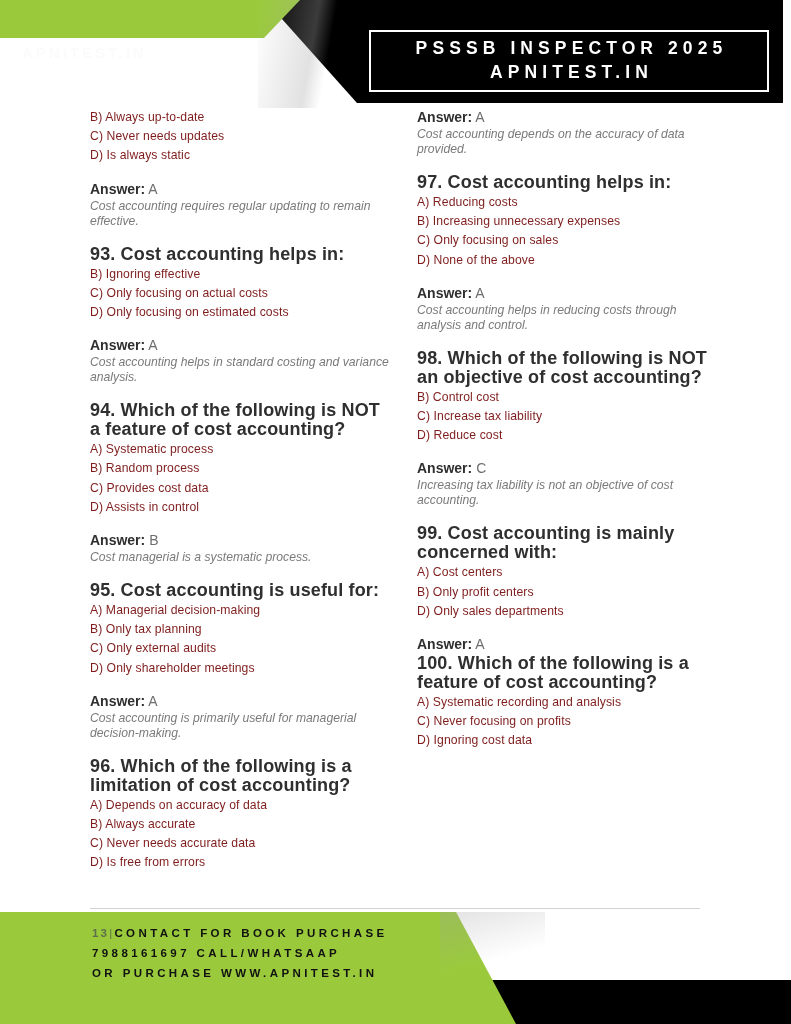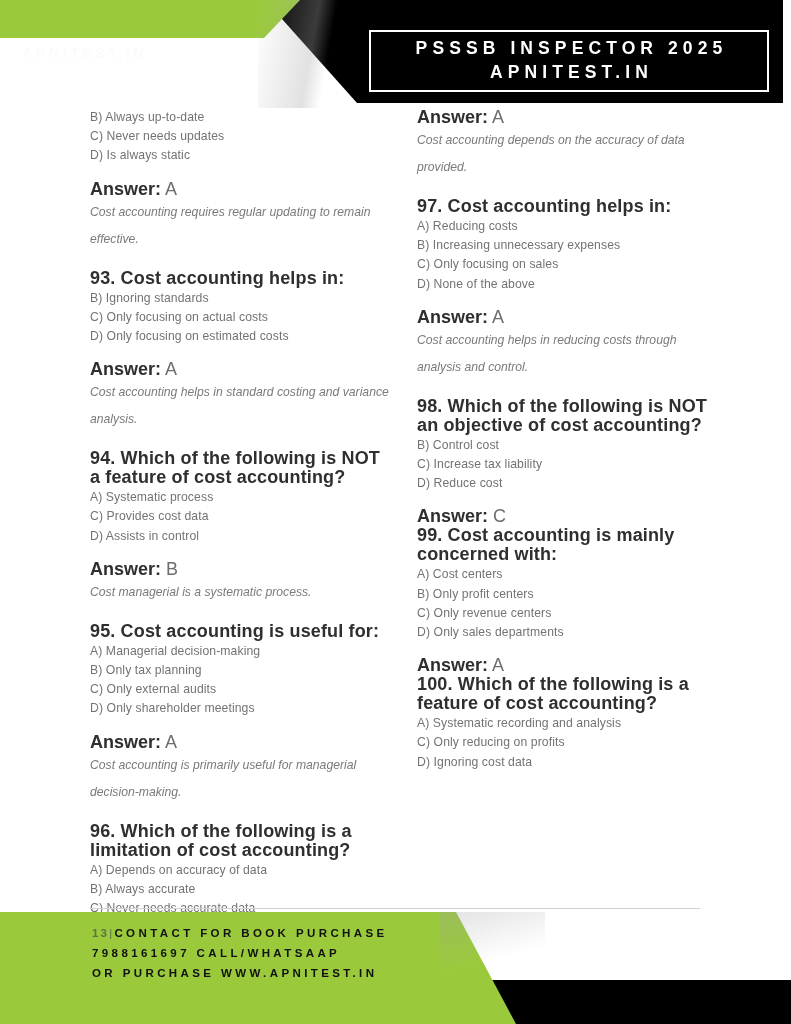--- a/index.html
+++ b/index.html
@@ -112,42 +112,42 @@
   .q-head {
     font-size: 18px;
     font-weight: bold;
     color: #2f2f2f;
     line-height: 19px;
     letter-spacing: 0.15px;
     margin: 0 0 1px 0;
   }
   .opt {
     font-size: 12.2px;
-    color: #737373;
+    color: #7f1d1d;
     line-height: 19.2px;
     letter-spacing: 0.1px;
     margin: 0;
     white-space: nowrap;
   }
   .ans-line {
-    font-size: 18px;
+    font-size: 14px;
     line-height: 19px;
     margin: 14px 0 0 0;
     color: #6d6d6d;
   }
   .ans-label {
     font-weight: bold;
     color: #2f2f2f;
   }
   .ans-value { color: #6d6d6d; }
   .explain {
     font-size: 12.2px;
     font-style: italic;
     color: #7a7a7a;
-    line-height: 27px;
+    line-height: 15px;
     margin: 0 0 16px 0;
   }
 
   
   .rule {
     position: absolute;
     left: 90px;
     top: 908px;
     width: 610px;
     height: 1px;
@@ -235,33 +235,34 @@
         <p class="opt">D) Is always static</p>
         <p class="ans-line">
           <span class="ans-label">Answer:</span>
           <span class="ans-value">A</span>
         </p>
         <p class="explain">Cost accounting requires regular updating to remain effective.</p>
       </div>
 
       <div class="q-block">
         <p class="q-head">93. Cost accounting helps in:</p>
-        <p class="opt">B) Ignoring standards</p>
+        <p class="opt">B) Ignoring effective</p>
         <p class="opt">C) Only focusing on actual costs</p>
         <p class="opt">D) Only focusing on estimated costs</p>
         <p class="ans-line">
           <span class="ans-label">Answer:</span>
           <span class="ans-value">A</span>
         </p>
         <p class="explain">Cost accounting helps in standard costing and variance analysis.</p>
       </div>
 
       <div class="q-block">
         <p class="q-head">94. Which of the following is NOT a feature of cost accounting?</p>
         <p class="opt">A) Systematic process</p>
+        <p class="opt">B) Random process</p>
         <p class="opt">C) Provides cost data</p>
         <p class="opt">D) Assists in control</p>
         <p class="ans-line">
           <span class="ans-label">Answer:</span>
           <span class="ans-value">B</span>
         </p>
         <p class="explain">Cost managerial is a systematic process.</p>
       </div>
 
       <div class="q-block">
@@ -312,38 +313,38 @@
 
       <div class="q-block">
         <p class="q-head">98. Which of the following is NOT an objective of cost accounting?</p>
         <p class="opt">B) Control cost</p>
         <p class="opt">C) Increase tax liability</p>
         <p class="opt">D) Reduce cost</p>
         <p class="ans-line">
           <span class="ans-label">Answer:</span>
           <span class="ans-value">C</span>
         </p>
+        <p class="explain">Increasing tax liability is not an objective of cost accounting.</p>
       </div>
 
       <div class="q-block">
         <p class="q-head">99. Cost accounting is mainly concerned with:</p>
         <p class="opt">A) Cost centers</p>
         <p class="opt">B) Only profit centers</p>
-        <p class="opt">C) Only revenue centers</p>
         <p class="opt">D) Only sales departments</p>
         <p class="ans-line">
           <span class="ans-label">Answer:</span>
           <span class="ans-value">A</span>
         </p>
       </div>
 
       <div class="q-block">
         <p class="q-head">100. Which of the following is a feature of cost accounting?</p>
         <p class="opt">A) Systematic recording and analysis</p>
-        <p class="opt">C) Only reducing on profits</p>
+        <p class="opt">C) Never focusing on profits</p>
         <p class="opt">D) Ignoring cost data</p>
       </div>
 
     </div>
   </div>
 
   <div class="rule"></div>
   <div class="footer-zone">
     <div class="ftr-black"></div>
     <div class="ftr-green"></div>

